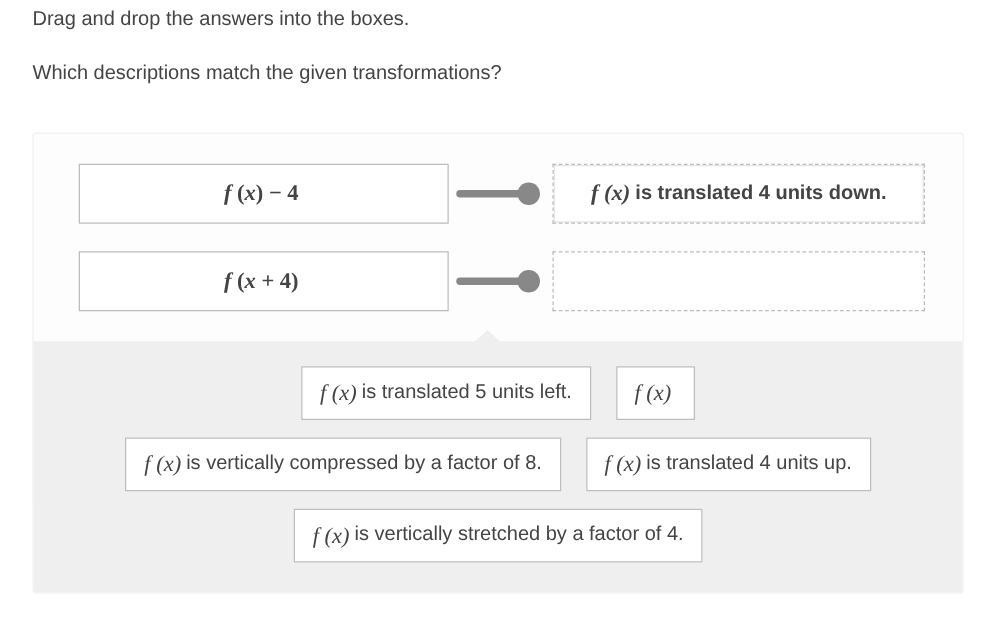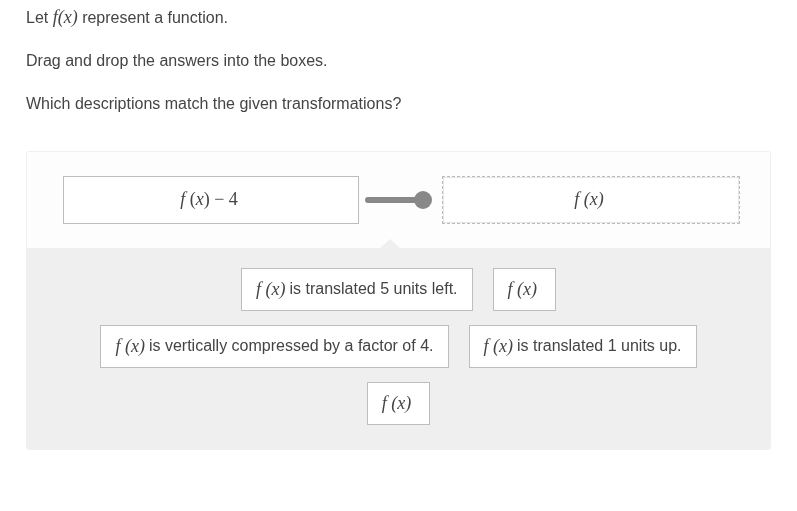--- a/index.html
+++ b/index.html
@@ -17,20 +17,21 @@
   .math .p { font-style: normal; }
   .workarea {
     margin-top: 36px;
     border: 1px solid #f0f0f0;
     border-radius: 3px;
     overflow: hidden;
   }
   .match-zone {
     background: #fdfdfd;
     padding: 24px 30px 24px 36px;
+    font-weight: bold;
   }
   .row {
     display: flex;
     align-items: center;
     margin-bottom: 22px;
   }
   .row:last-child { margin-bottom: 0; }
   .prompt-box {
     width: 296px;
     height: 48px;
@@ -101,74 +102,83 @@
     white-space: nowrap;
     display: inline-flex;
     align-items: center;
   }
   .chip .math, .drop-zone .math, .prompt-box .math { margin-right: 4px; }
 </style>
 </head>
 <body>
 
 <div class="instructions">
-  <p>
-    <span>Let </span>
-    <span class="math"><span>f(x)</span></span>
-    <span> represent a function.</span>
-  </p>
   <p>Drag and drop the answers into the boxes.</p>
   <p>Which descriptions match the given transformations?</p>
 </div>
 
 <div class="workarea">
   <div class="match-zone">
 
     <div class="row">
       <div class="prompt-box">
         <span class="math">
           <span class="p" style="font-style:italic">f</span> <span class="p">(</span><span>x</span><span class="p">)</span> <span class="p">−</span> <span class="p">4</span>
         </span>
       </div>
       <div class="connector">
         <div class="c-bar"></div>
           <div class="c-dot"></div>
       </div>
       <div class="drop-zone filled">
         <span class="math">f (x)</span>
+        <span> is translated 4 units down.</span>
       </div>
     </div>
 
+    <div class="row">
+      <div class="prompt-box">
+        <span class="math">
+          <span class="p" style="font-style:italic">f</span> <span class="p">(</span><span>x</span> <span class="p">+</span> <span class="p">4)</span>
+        </span>
+      </div>
+      <div class="connector">
+        <div class="c-bar"></div>
+          <div class="c-dot"></div>
+      </div>
+      <div class="drop-zone"></div>
+    </div>
 
   </div>
 
   <div class="answer-bank">
     <div class="pointer"></div>
 
     <div class="bank-row">
       <div class="chip">
         <span class="math">f (x)</span>
         <span> is translated 5 units left.</span>
       </div>
       <div class="chip">
         <span class="math">f (x)</span>
       </div>
     </div>
 
     <div class="bank-row">
       <div class="chip">
         <span class="math">f (x)</span>
-        <span> is vertically compressed by a factor of 4.</span>
+        <span> is vertically compressed by a factor of 8.</span>
       </div>
       <div class="chip">
         <span class="math">f (x)</span>
-        <span> is translated 1 units up.</span>
+        <span> is translated 4 units up.</span>
       </div>
     </div>
 
     <div class="bank-row">
       <div class="chip">
         <span class="math">f (x) </span>
+        <span> is vertically stretched by a factor of 4.</span>
       </div>
     </div>
 
   </div>
 </div>
 
 </body></html>

